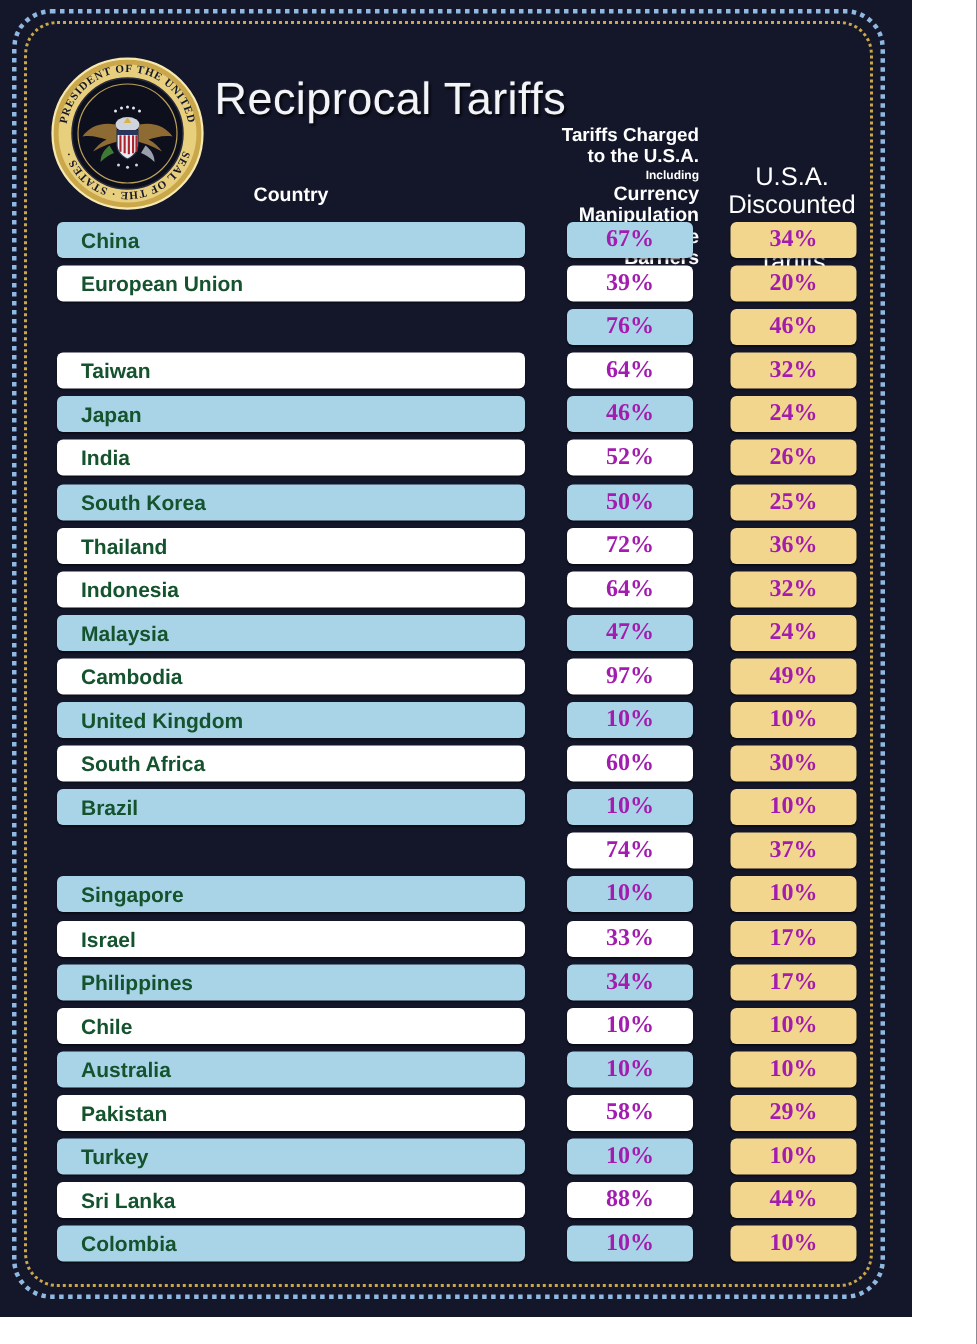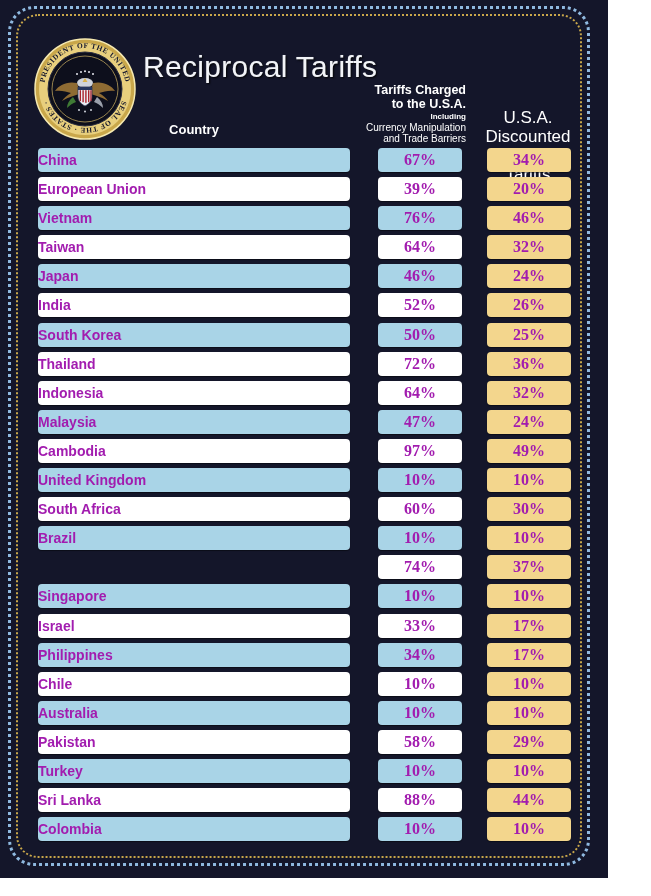--- a/index.html
+++ b/index.html
@@ -60,21 +60,21 @@
     font-weight:bold;
   }
 
   .col-head-charged{
     position:absolute;left:358px;top:84px;width:108px;
     text-align:right;color:#ffffff;
     line-height:1.08;
   }
   .col-head-charged .big{font-size:12.5px;font-weight:bold;display:block;}
   .col-head-charged .small{font-size:8px;font-weight:bold;display:block;margin-top:2px;}
-  .col-head-charged .small2{font-size:10px;font-weight:normal;display:block;line-height:1.12;}
+  .col-head-charged .small2{font-size:13px;font-weight:bold;display:block;line-height:1.12;}
 
   .col-head-discount{
     position:absolute;left:472px;top:108px;width:112px;
     text-align:center;color:#ffffff;
     line-height:1.12;
   }
   .col-head-discount span{font-size:17px;font-weight:normal;display:block;text-align:center;}
 
   
   .table{
@@ -89,25 +89,25 @@
     height:24px;
     top:2px;
     border-radius:4px;
     box-sizing:border-box;
     display:flex;
     align-items:center;
     box-shadow:0 1px 1px rgba(0,0,0,.45);
   }
   .cell.country{
     left:38px;width:312px;
-    padding-left:0;
+    padding-left:16px;
     justify-content:flex-start;
     font-size:14px;
     font-weight:bold;
-    color:#a21caf;
+    color:#14532d;
   }
   .cell.num{
     width:84px;
     justify-content:center;
     font-family:"Liberation Serif", serif;
     font-size:16px;
     font-weight:bold;
     color:#a21caf;
   }
   .cell.charged{left:378px;}
@@ -214,21 +214,20 @@
         <div class="cell country">China</div>
         <div class="cell num charged">67%</div>
         <div class="cell num discount">34%</div>
       </div>
       <div class="row white">
         <div class="cell country">European Union</div>
         <div class="cell num charged">39%</div>
         <div class="cell num discount">20%</div>
       </div>
       <div class="row blue">
-        <div class="cell country">Vietnam</div>
         <div class="cell num charged">76%</div>
         <div class="cell num discount">46%</div>
       </div>
       <div class="row white">
         <div class="cell country">Taiwan</div>
         <div class="cell num charged">64%</div>
         <div class="cell num discount">32%</div>
       </div>
       <div class="row blue">
         <div class="cell country">Japan</div>

